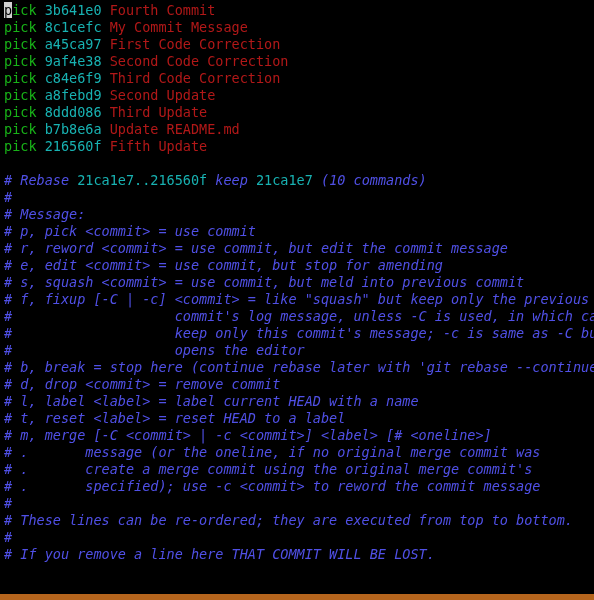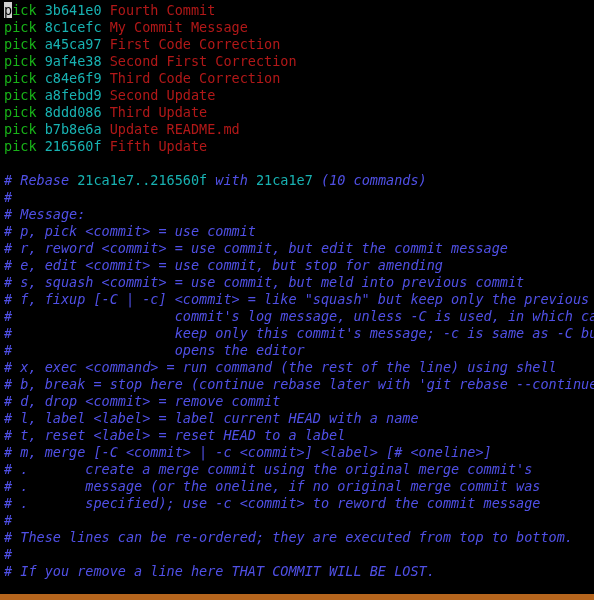--- a/index.html
+++ b/index.html
@@ -60,46 +60,45 @@
   }
 </style>
 </head>
 <body>
 
 <div id="editor">
   <div id="buffer">
       <div class="line"><span class="tok cursor">p</span><span class="tok cmd">ick</span><span class="tok cmd"> </span><span class="tok sha">3b641e0</span><span class="tok subject"> Fourth Commit</span></div>
       <div class="line"><span class="tok cmd">pick</span><span class="tok cmd"> </span><span class="tok sha">8c1cefc</span><span class="tok subject"> My Commit Message</span></div>
       <div class="line"><span class="tok cmd">pick</span><span class="tok cmd"> </span><span class="tok sha">a45ca97</span><span class="tok subject"> First Code Correction</span></div>
-      <div class="line"><span class="tok cmd">pick</span><span class="tok cmd"> </span><span class="tok sha">9af4e38</span><span class="tok subject"> Second First Correction</span></div>
+      <div class="line"><span class="tok cmd">pick</span><span class="tok cmd"> </span><span class="tok sha">9af4e38</span><span class="tok subject"> Second Code Correction</span></div>
       <div class="line"><span class="tok cmd">pick</span><span class="tok cmd"> </span><span class="tok sha">c84e6f9</span><span class="tok subject"> Third Code Correction</span></div>
       <div class="line"><span class="tok cmd">pick</span><span class="tok cmd"> </span><span class="tok sha">a8febd9</span><span class="tok subject"> Second Update</span></div>
       <div class="line"><span class="tok cmd">pick</span><span class="tok cmd"> </span><span class="tok sha">8ddd086</span><span class="tok subject"> Third Update</span></div>
       <div class="line"><span class="tok cmd">pick</span><span class="tok cmd"> </span><span class="tok sha">b7b8e6a</span><span class="tok subject"> Update README.md</span></div>
       <div class="line"><span class="tok cmd">pick</span><span class="tok cmd"> </span><span class="tok sha">216560f</span><span class="tok subject"> Fifth Update</span></div>
       <div class="line"><span class="tok blank"> </span></div>
-      <div class="line"><span class="tok comment"># Rebase </span><span class="tok comment-sha">21ca1e7..216560f</span><span class="tok comment"> with </span><span class="tok comment-sha">21ca1e7</span><span class="tok comment"> (10 commands)</span></div>
+      <div class="line"><span class="tok comment"># Rebase </span><span class="tok comment-sha">21ca1e7..216560f</span><span class="tok comment"> keep </span><span class="tok comment-sha">21ca1e7</span><span class="tok comment"> (10 commands)</span></div>
       <div class="line"><span class="tok comment">#</span></div>
       <div class="line"><span class="tok comment"># Message:</span></div>
       <div class="line"><span class="tok comment"># p, pick &lt;commit&gt; = use commit</span></div>
       <div class="line"><span class="tok comment"># r, reword &lt;commit&gt; = use commit, but edit the commit message</span></div>
       <div class="line"><span class="tok comment"># e, edit &lt;commit&gt; = use commit, but stop for amending</span></div>
       <div class="line"><span class="tok comment"># s, squash &lt;commit&gt; = use commit, but meld into previous commit</span></div>
       <div class="line"><span class="tok comment"># f, fixup [-C | -c] &lt;commit&gt; = like "squash" but keep only the previous</span></div>
       <div class="line"><span class="tok comment">#                    commit's log message, unless -C is used, in which case</span></div>
       <div class="line"><span class="tok comment">#                    keep only this commit's message; -c is same as -C but</span></div>
       <div class="line"><span class="tok comment">#                    opens the editor</span></div>
-      <div class="line"><span class="tok comment"># x, exec &lt;command&gt; = run command (the rest of the line) using shell</span></div>
       <div class="line"><span class="tok comment"># b, break = stop here (continue rebase later with 'git rebase --continue')</span></div>
       <div class="line"><span class="tok comment"># d, drop &lt;commit&gt; = remove commit</span></div>
       <div class="line"><span class="tok comment"># l, label &lt;label&gt; = label current HEAD with a name</span></div>
       <div class="line"><span class="tok comment"># t, reset &lt;label&gt; = reset HEAD to a label</span></div>
       <div class="line"><span class="tok comment"># m, merge [-C &lt;commit&gt; | -c &lt;commit&gt;] &lt;label&gt; [# &lt;oneline&gt;]</span></div>
+      <div class="line"><span class="tok comment"># .       message (or the oneline, if no original merge commit was</span></div>
       <div class="line"><span class="tok comment"># .       create a merge commit using the original merge commit's</span></div>
-      <div class="line"><span class="tok comment"># .       message (or the oneline, if no original merge commit was</span></div>
       <div class="line"><span class="tok comment"># .       specified); use -c &lt;commit&gt; to reword the commit message</span></div>
       <div class="line"><span class="tok comment">#</span></div>
       <div class="line"><span class="tok comment"># These lines can be re-ordered; they are executed from top to bottom.</span></div>
       <div class="line"><span class="tok comment">#</span></div>
       <div class="line"><span class="tok comment"># If you remove a line here THAT COMMIT WILL BE LOST.</span></div>
     </div>
   <div id="bottom-bar"></div>
 </div>
 
 </body></html>

